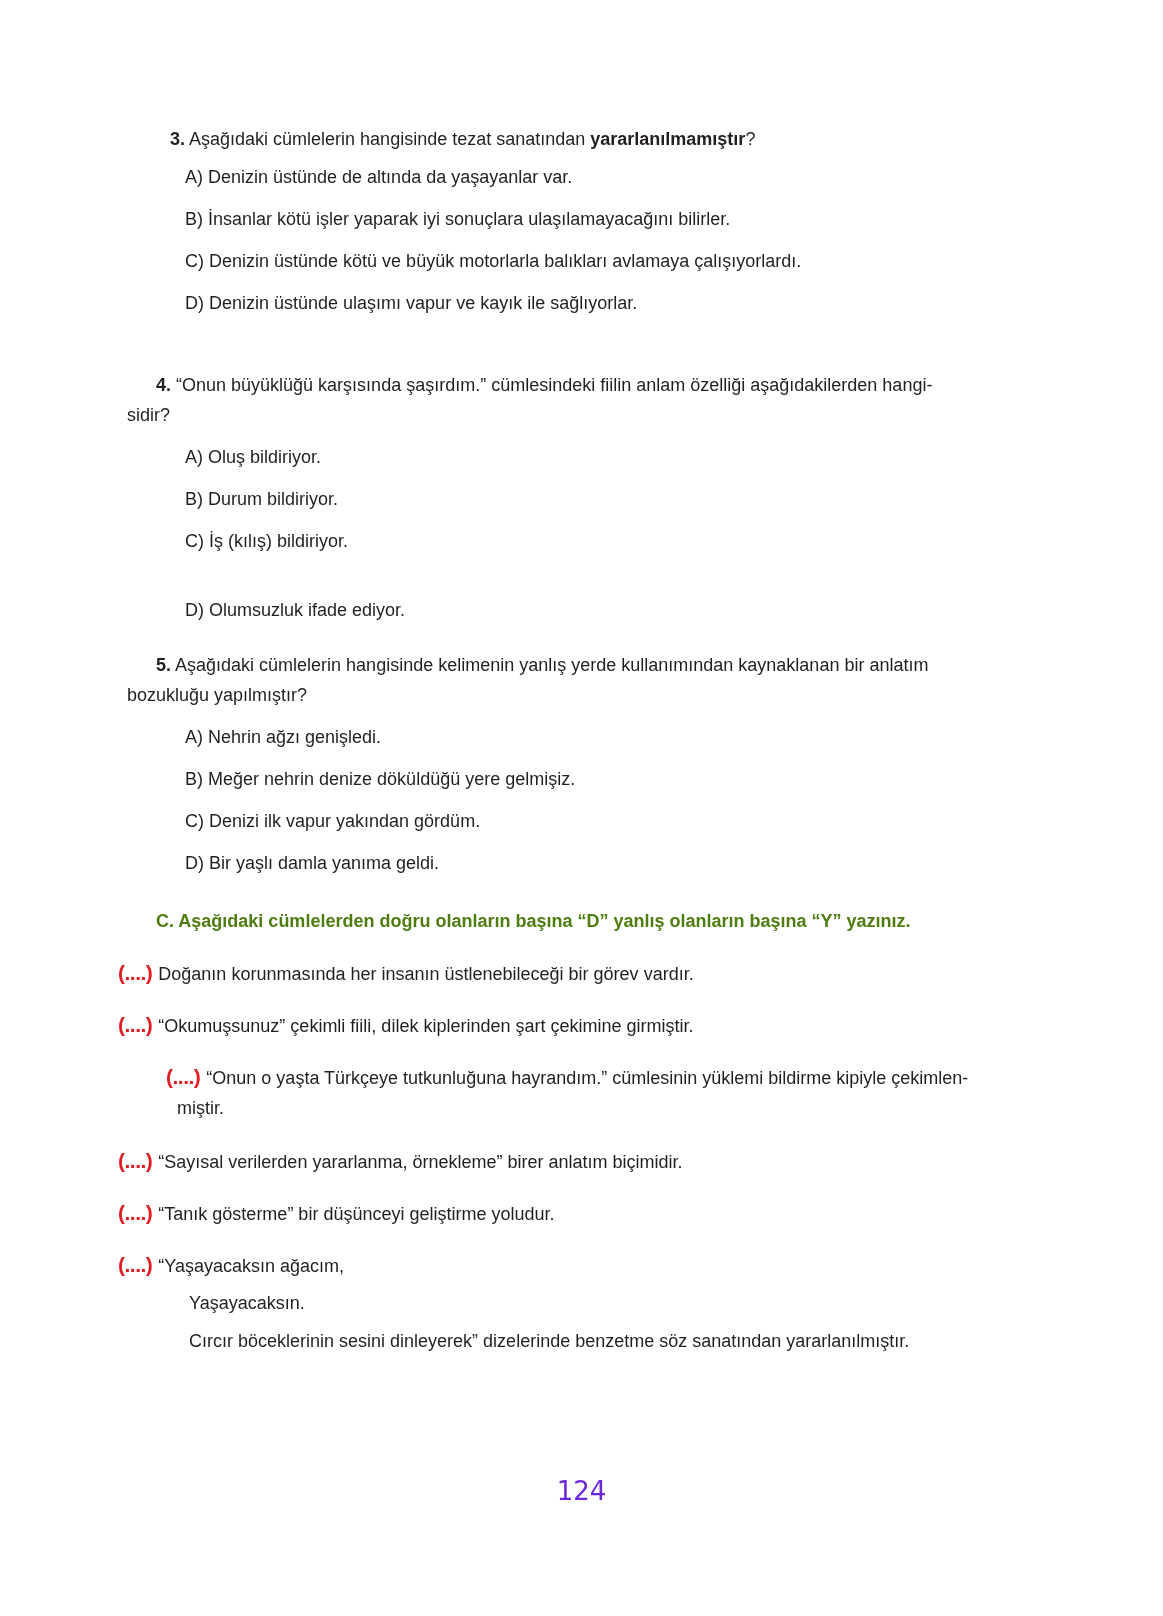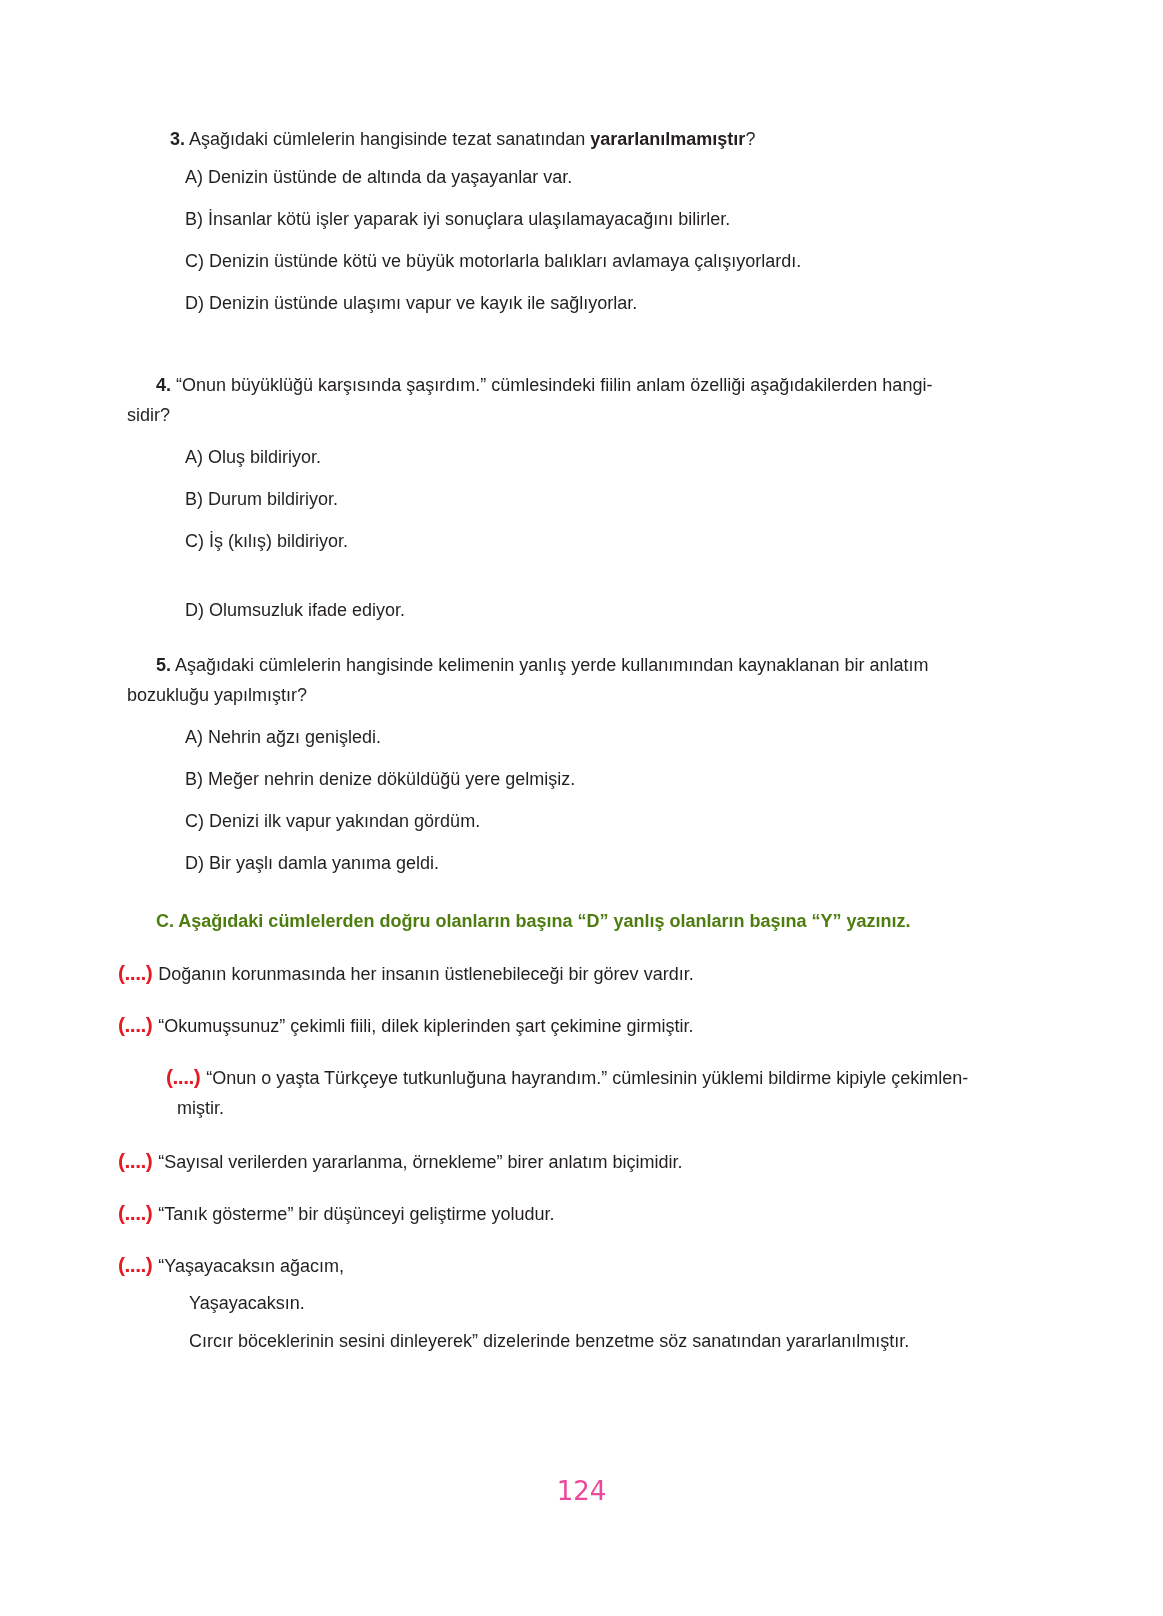--- a/index.html
+++ b/index.html
@@ -30,21 +30,21 @@
       font-size: 21px;
       letter-spacing: -0.5px;
       margin-right: 6px;
     }
     .page-number {
       position: absolute;
       left: 0; width: 1163px;
       text-align: center;
       font-family: "DejaVu Sans", sans-serif;
       font-size: 26px;
-      color: #ec4899;
+      color: #6d28d9;
     }
   </style>
 </head>
 <body>
 
 <div class="line" style="left:156px; top:128px;margin-left:14px;">
   <span class="qnum">3.</span><span> Aşağıdaki cümlelerin hangisinde tezat sanatından </span><span class="bold">yararlanılmamıştır</span><span>?</span>
 </div>
 <div class="line" style="left:185px; top:166px;">A) Denizin üstünde de altında da yaşayanlar var.</div>
 <div class="line" style="left:185px; top:208px;">B) İnsanlar kötü işler yaparak iyi sonuçlara ulaşılamayacağını bilirler.</div>

